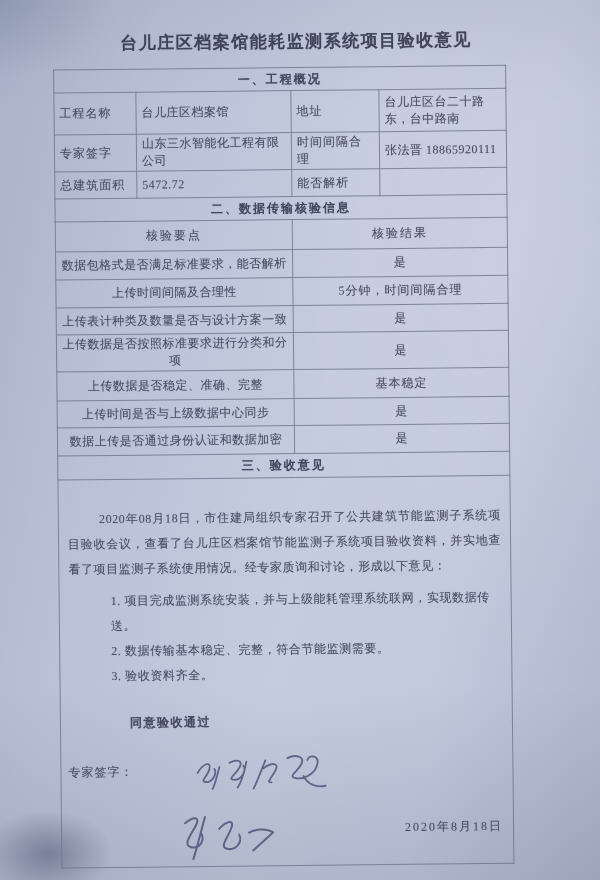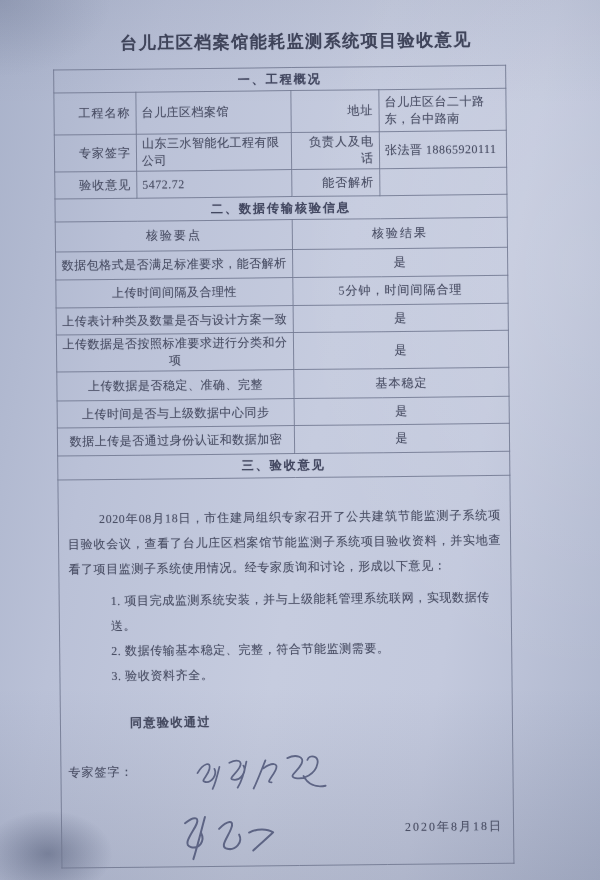--- a/index.html
+++ b/index.html
@@ -31,21 +31,21 @@
     border-collapse:collapse;table-layout:fixed;
     margin:14px 0 0 57px;width:452px;
     font-size:12px;
   }
   table.form td{
     border:1px solid rgba(112,119,143,.85);
     padding:1px 5px;vertical-align:middle;
     overflow:hidden;
   }
   td.sec-hdr{text-align:center;font-weight:bold;letter-spacing:2px;color:#434861;}
-  td.lab{text-align:right;letter-spacing:1px;}
+  td.lab{text-align:left;letter-spacing:1px;}
   td.val{text-align:left;letter-spacing:.5px;}
   td.chk-item{text-align:center;letter-spacing:.5px;}
   td.chk-res{text-align:center;letter-spacing:1px;}
   td.colhdr{text-align:center;letter-spacing:2px;}
   
   td.opinion{position:relative;height:352px;vertical-align:top;padding:0 8px;}
   .op-par{
     margin:26px 4px 0 4px;line-height:25px;letter-spacing:.6px;
     text-indent:2.6em;text-align:justify;
   }
@@ -82,25 +82,25 @@
       </tr>
       <tr style="height:42px">
         <td class="lab">工程名称</td>
         <td class="val">台儿庄区档案馆</td>
         <td class="lab">地址</td>
         <td class="val">台儿庄区台二十路东，台中路南</td>
       </tr>
       <tr style="height:32px">
         <td class="lab">专家签字</td>
         <td class="val">山东三水智能化工程有限公司</td>
-        <td class="lab">负责人及电话</td>
+        <td class="lab">时间间隔合理</td>
         <td class="val">张法晋 18865920111</td>
       </tr>
       <tr style="height:27px">
-        <td class="lab">验收意见</td>
+        <td class="lab">总建筑面积</td>
         <td class="val">5472.72</td>
         <td class="lab">能否解析</td>
         <td class="val"></td>
       </tr>
 
       <tr style="height:23px">
         <td colspan="4" class="sec-hdr">二、数据传输核验信息</td>
       </tr>
       <tr style="height:30px">
         <td colspan="2" class="colhdr">核验要点</td>

